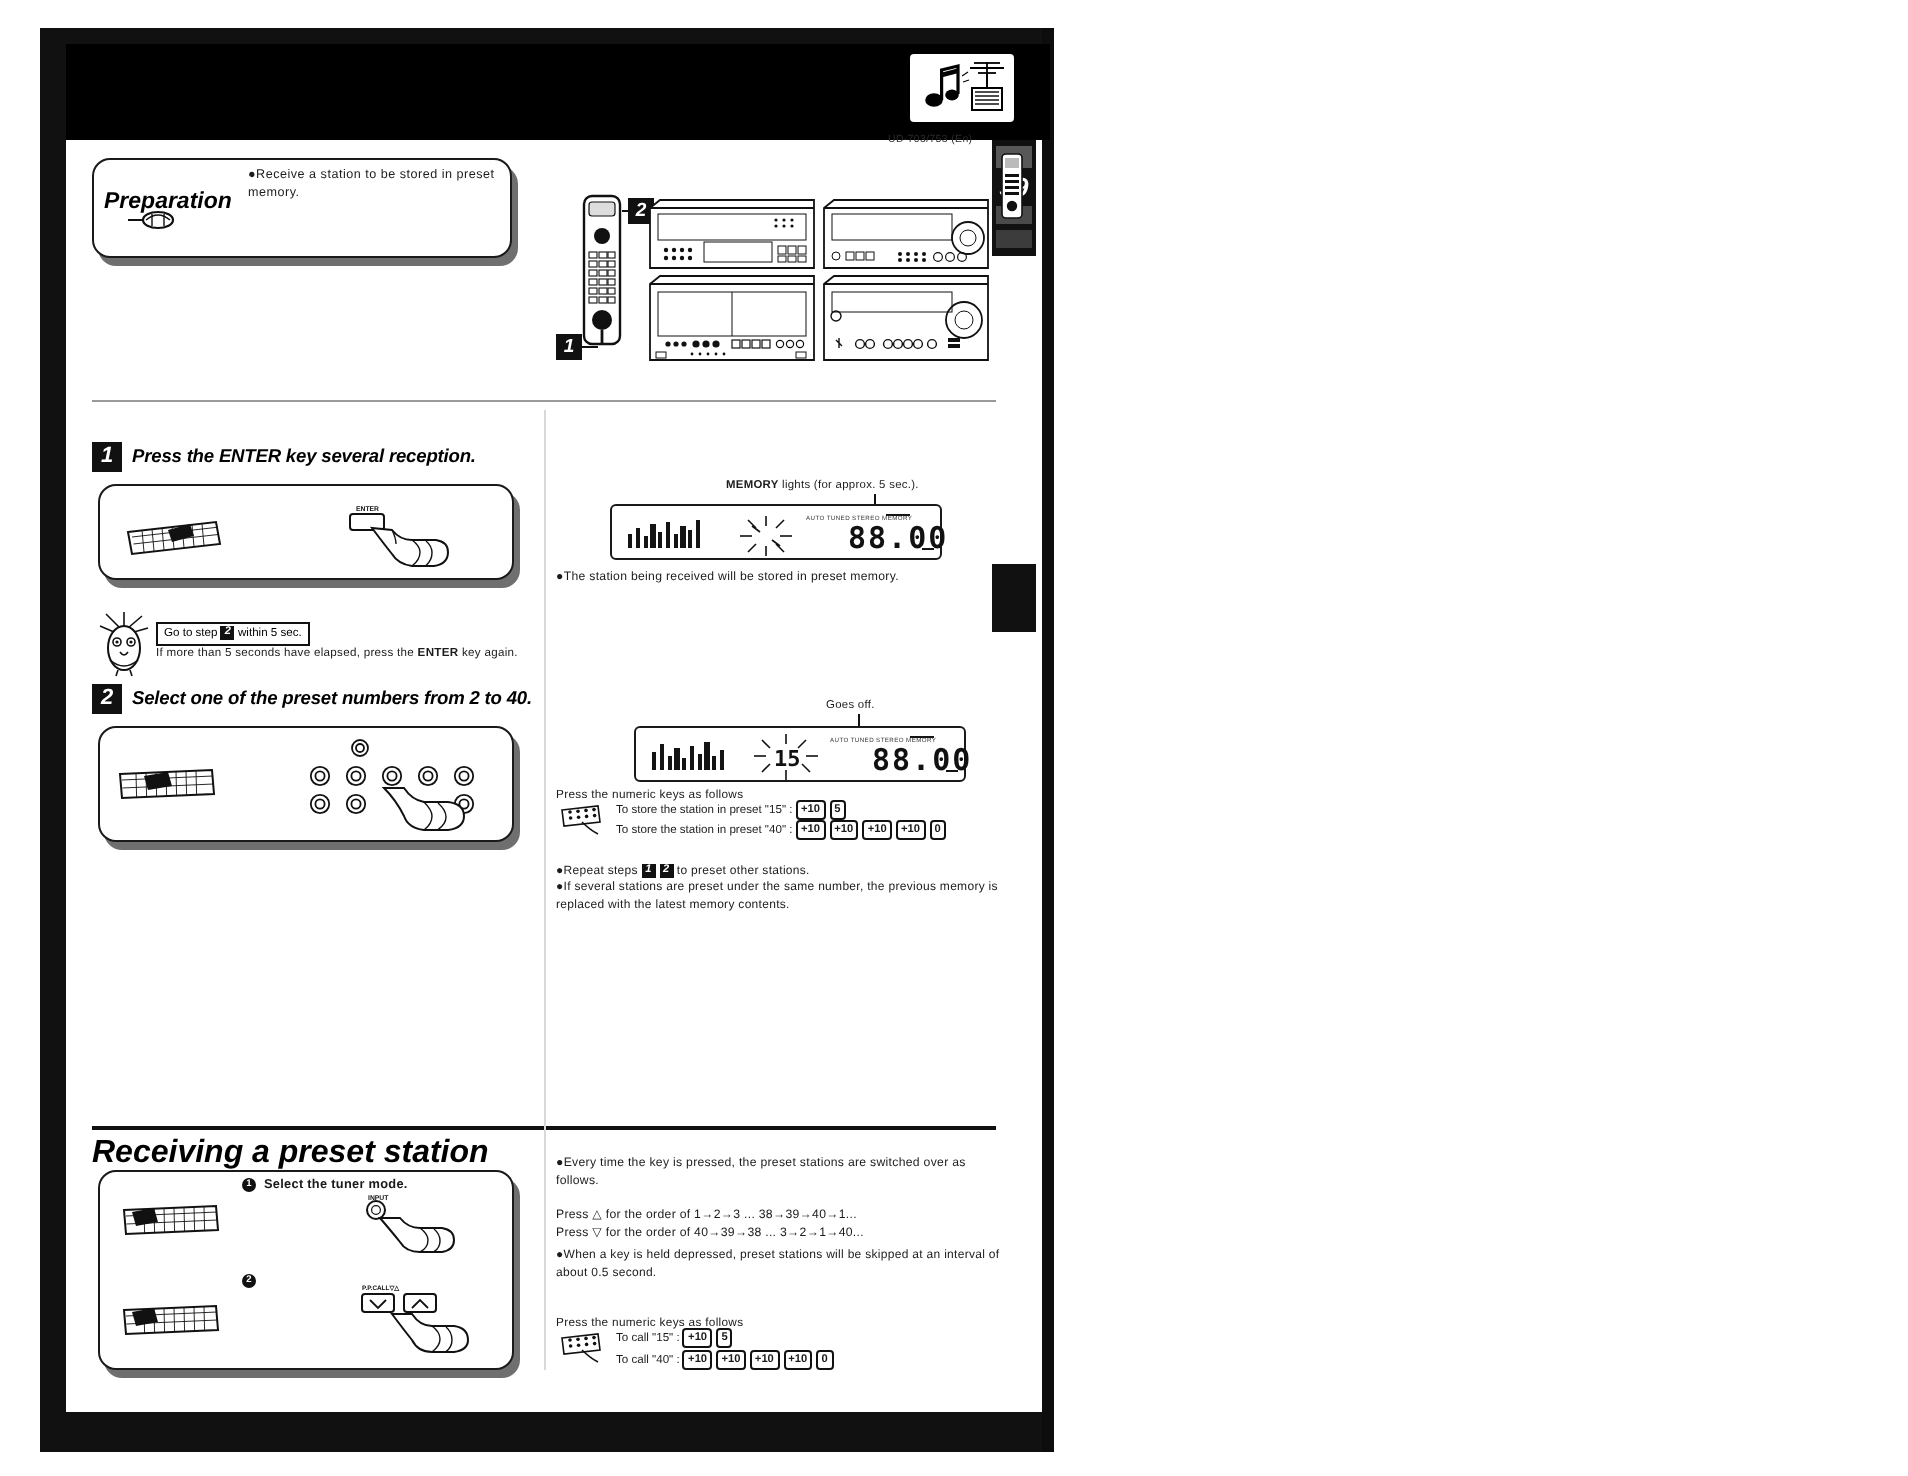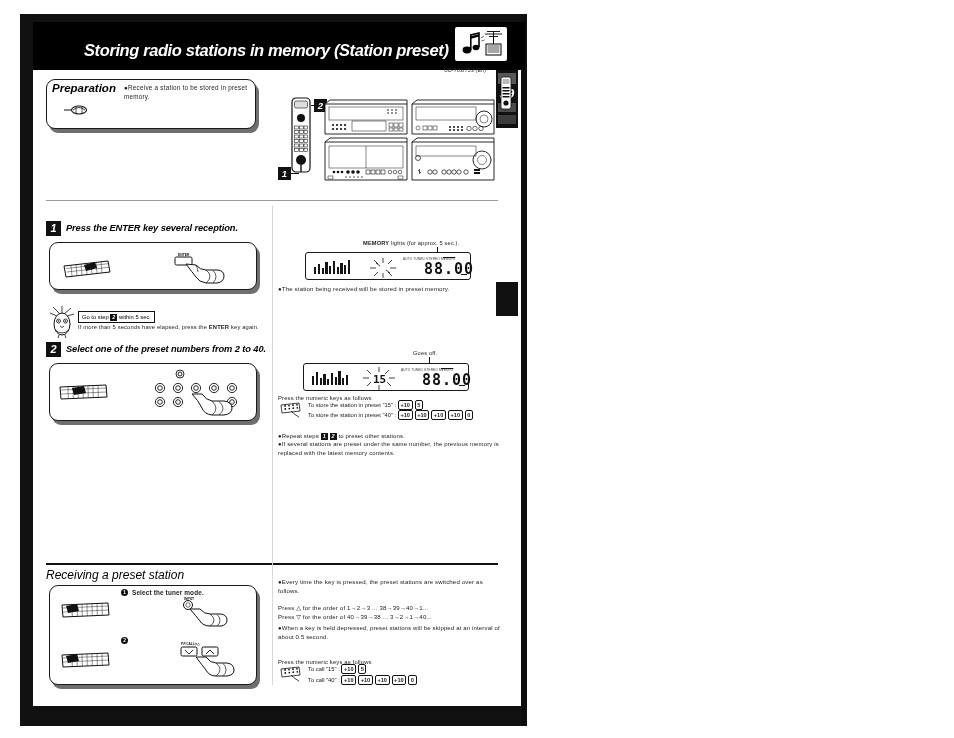--- a/index.html
+++ b/index.html
@@ -60,41 +60,40 @@
   .pointer-line{position:absolute;width:1px;background:#111;}
 
   
   .keychip{display:inline-block;border:1.1px solid #111;border-radius:2px;
     font-size:5.6px;font-weight:bold;padding:0.5px 1.6px;margin-right:2px;line-height:7px;
     vertical-align:middle;background:#fff;}
   .keyrow{position:absolute;font-size:5.8px;white-space:nowrap;line-height:10px;color:#1b1b1b;}
 
   
   .sec-rule{position:absolute;height:2.4px;background:#111;}
-  .sec-title{position:absolute;font-weight:normal;font-style:italic;font-size:12px;white-space:nowrap;}
+  .sec-title{position:absolute;font-weight:bold;font-style:italic;font-size:16px;white-space:nowrap;}
   .circ-abs{position:absolute;width:7px;height:7px;border-radius:50%;background:#111;color:#fff;
     font-size:4.8px;text-align:center;line-height:7px;font-weight:bold;}
 
   
   .art{position:absolute;}
   .art svg{display:block;overflow:visible;}
 </style>
 </head>
 <body>
 
 <div class="page">
 
   <div class="scan-bg"></div>
   <div class="scan-paper"></div>
   <div class="scan-top-bar"></div>
   <div class="scan-bottom-bar"></div>
   <div class="scan-edge-right"></div>
 
   <div class="hdr-band"></div>
-  <div class="hdr-title">Storing radio stations in memory (Station preset)</div>
 
   <div class="hdr-logo">
     <svg width="52" height="34" viewBox="0 0 52 34">
       <ellipse cx="12" cy="23" rx="4.4" ry="3.4" fill="#000"></ellipse>
       <path d="M15.8 23 L15.8 8 L24 6 L24 20" stroke="#000" stroke-width="1.6" fill="none"></path>
       <ellipse cx="21" cy="20.5" rx="3.4" ry="2.7" fill="#000"></ellipse>
       <path d="M15.8 10.5 L24 8.4" stroke="#000" stroke-width="2.4" fill="none"></path>
       <rect x="31" y="17" width="15" height="11" fill="none" stroke="#000" stroke-width="1"></rect>
       <g stroke="#000" stroke-width="0.7">
         <line x1="32.5" y1="19" x2="44.5" y2="19"></line>
@@ -121,21 +120,21 @@
   <div class="idx-tab">
     <div class="t1"></div>
     <div class="num">39</div>
     <div class="t3"></div>
     <div class="t4"></div>
   </div>
   <div class="idx-tab2"></div>
 
   <div class="rbox-shadow" style="left:49px;top:83px;width:210px;height:50px;"></div>
   <div class="rbox" style="left:46px;top:79px;width:210px;height:50px;"></div>
-  <div class="prep-title" style="left:52px;top:82px;">Preparation</div>
+  <div class="prep-title" style="left:52px;top:95px;">Preparation</div>
   <div class="prep-text" style="left:124px;top:83px;width:128px;">●Receive a station to be stored in preset memory.</div>
   <div class="art" style="left:64px;top:103px;">
     <svg width="28" height="13" viewBox="0 0 28 13">
       <line x1="0" y1="7" x2="7" y2="7" stroke="#111" stroke-width="1"></line>
       <ellipse cx="15" cy="7" rx="7.5" ry="4" fill="none" stroke="#111" stroke-width="1.1"></ellipse>
       <path d="M9 7 Q15 2 21 7" stroke="#111" stroke-width="0.8" fill="none"></path>
       <line x1="12" y1="4" x2="12" y2="10" stroke="#111" stroke-width="0.7"></line>
       <line x1="18" y1="4" x2="18" y2="10" stroke="#111" stroke-width="0.7"></line>
     </svg>
   </div>
@@ -467,21 +466,21 @@
       </g>
       <path d="M44 26 Q50 32 54 40 Q56 46 64 47 L76 47 Q84 46 84 40 Q84 34 76 33 L64 33 Q58 32 54 26 Z" fill="#fff" stroke="#111" stroke-width="1"></path>
       <path d="M64 33 Q68 37 68 40 Q68 44 64 47" stroke="#111" stroke-width="0.7" fill="none"></path>
       <path d="M71 33.5 Q75 37 75 40.5 Q75 44 71 46.8" stroke="#111" stroke-width="0.7" fill="none"></path>
     </svg>
   </div>
 
   <div class="cap" style="left:413px;top:349px;font-size:5.7px;">Goes off.</div>
   <div class="pointer-line" style="left:429px;top:357px;height:8px;"></div>
 
-  <div class="lcd" style="left:303px;top:363px;width:166px;height:28px;">
+  <div class="lcd" style="left:317px;top:363px;width:166px;height:28px;">
     <div class="lcd-bars" style="left:8px;top:6px;height:15px;">
       <i style="height:9px"></i>
         <i style="height:13px"></i>
         <i style="height:7px"></i>
         <i style="height:11px"></i>
       <i style="height:6px"></i>
         <i style="height:12px"></i>
         <i style="height:8px"></i>
         <i style="height:14px"></i>
       <i style="height:7px"></i>

